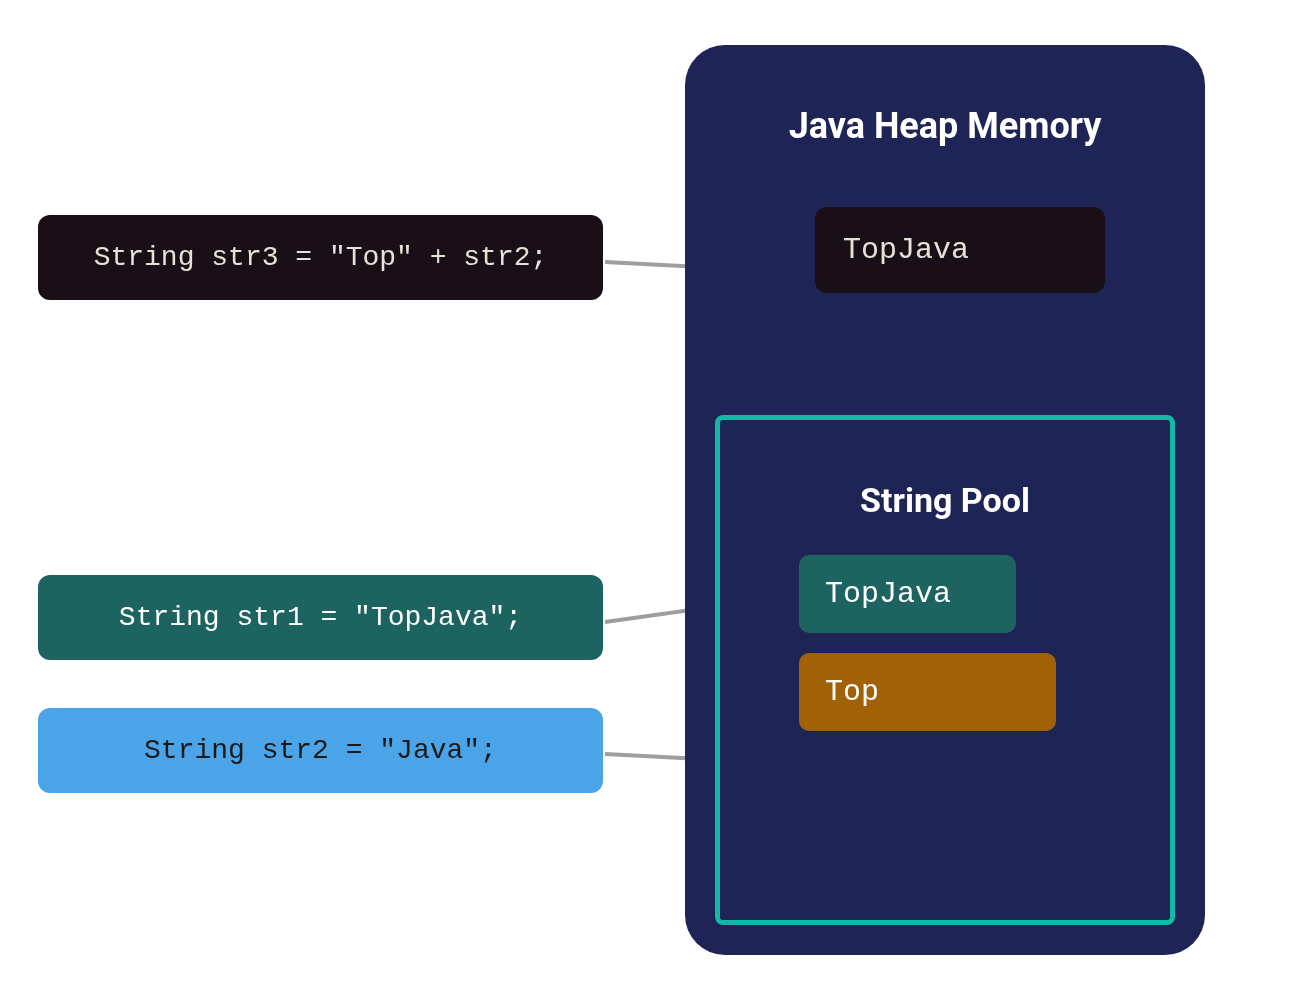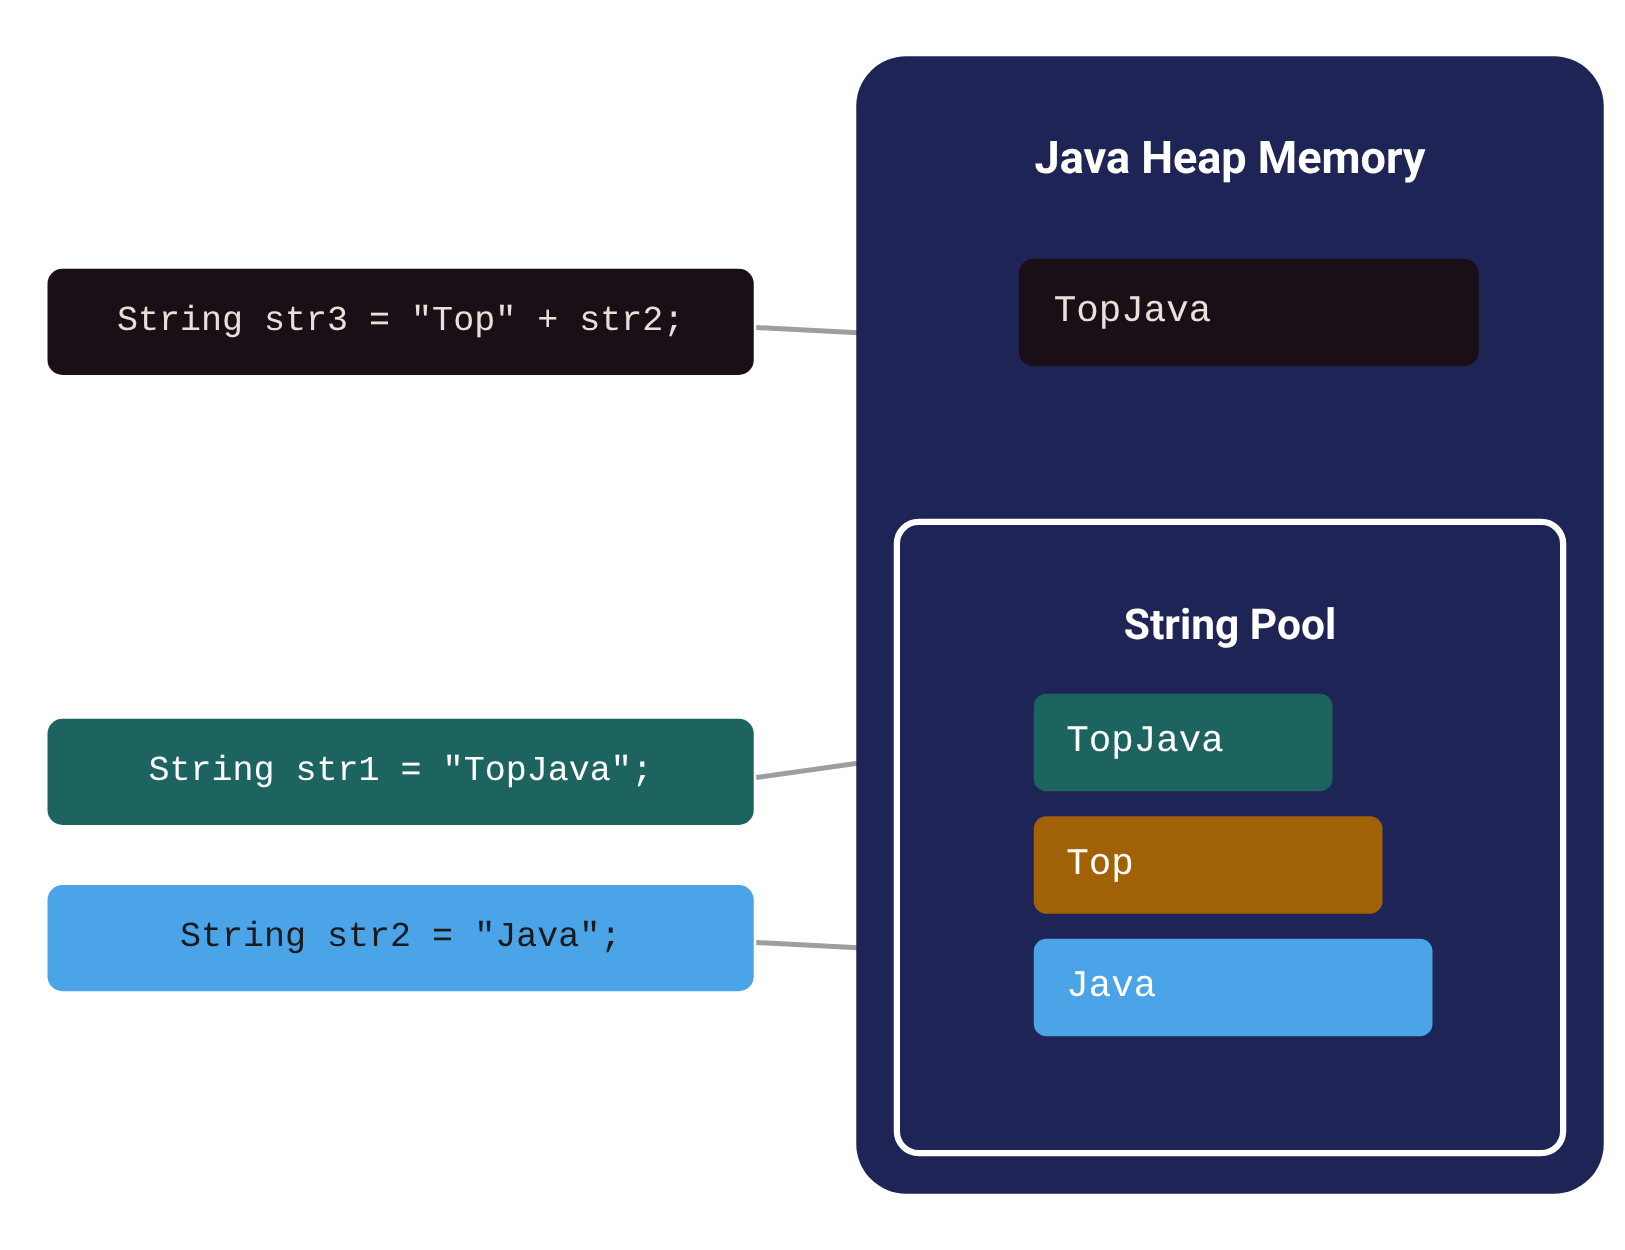--- a/index.html
+++ b/index.html
@@ -11,21 +11,21 @@
       width: 1300px;
       height: 1000px;
       background: #ffffff;
       font-family: -apple-system, BlinkMacSystemFont, 'Segoe UI', Roboto, sans-serif;
       position: relative;
     }
     .heap-container {
       position: absolute;
       left: 685px;
       top: 45px;
-      width: 598px;
+      width: 520px;
       height: 910px;
       background: #1e2456;
       border-radius: 40px;
       padding: 30px;
     }
     .heap-title {
       color: #ffffff;
       font-size: 36px;
       font-weight: 700;
       text-align: center;
@@ -41,23 +41,23 @@
       border-radius: 12px;
       margin: 0 70px 0 100px;
       margin-top: 60px;
     }
     .string-pool {
       position: absolute;
       left: 30px;
       right: 30px;
       top: 370px;
       bottom: 30px;
-      border: 5px solid #ffffff;
-      border-radius: 20px;
-      padding: 30px 52px;
+      border: 5px solid #14b8a6;
+      border-radius: 8px;
+      padding: 30px 24px;
     }
     .pool-title {
       color: #ffffff;
       font-size: 34px;
       font-weight: 700;
       text-align: center;
       margin-top: 30px;
       margin-bottom: 35px;
     }
     .pool-item {
@@ -155,15 +155,14 @@
 <div class="arrow arrow-3"></div>
 
 <div class="heap-container">
   <div class="heap-title">Java Heap Memory</div>
   <div class="heap-object">TopJava</div>
 
   <div class="string-pool">
     <div class="pool-title">String Pool</div>
     <div class="pool-item teal">TopJava</div>
     <div class="pool-item olive">Top</div>
-    <div class="pool-item blue">Java</div>
   </div>
 </div>
 
 </body></html>

